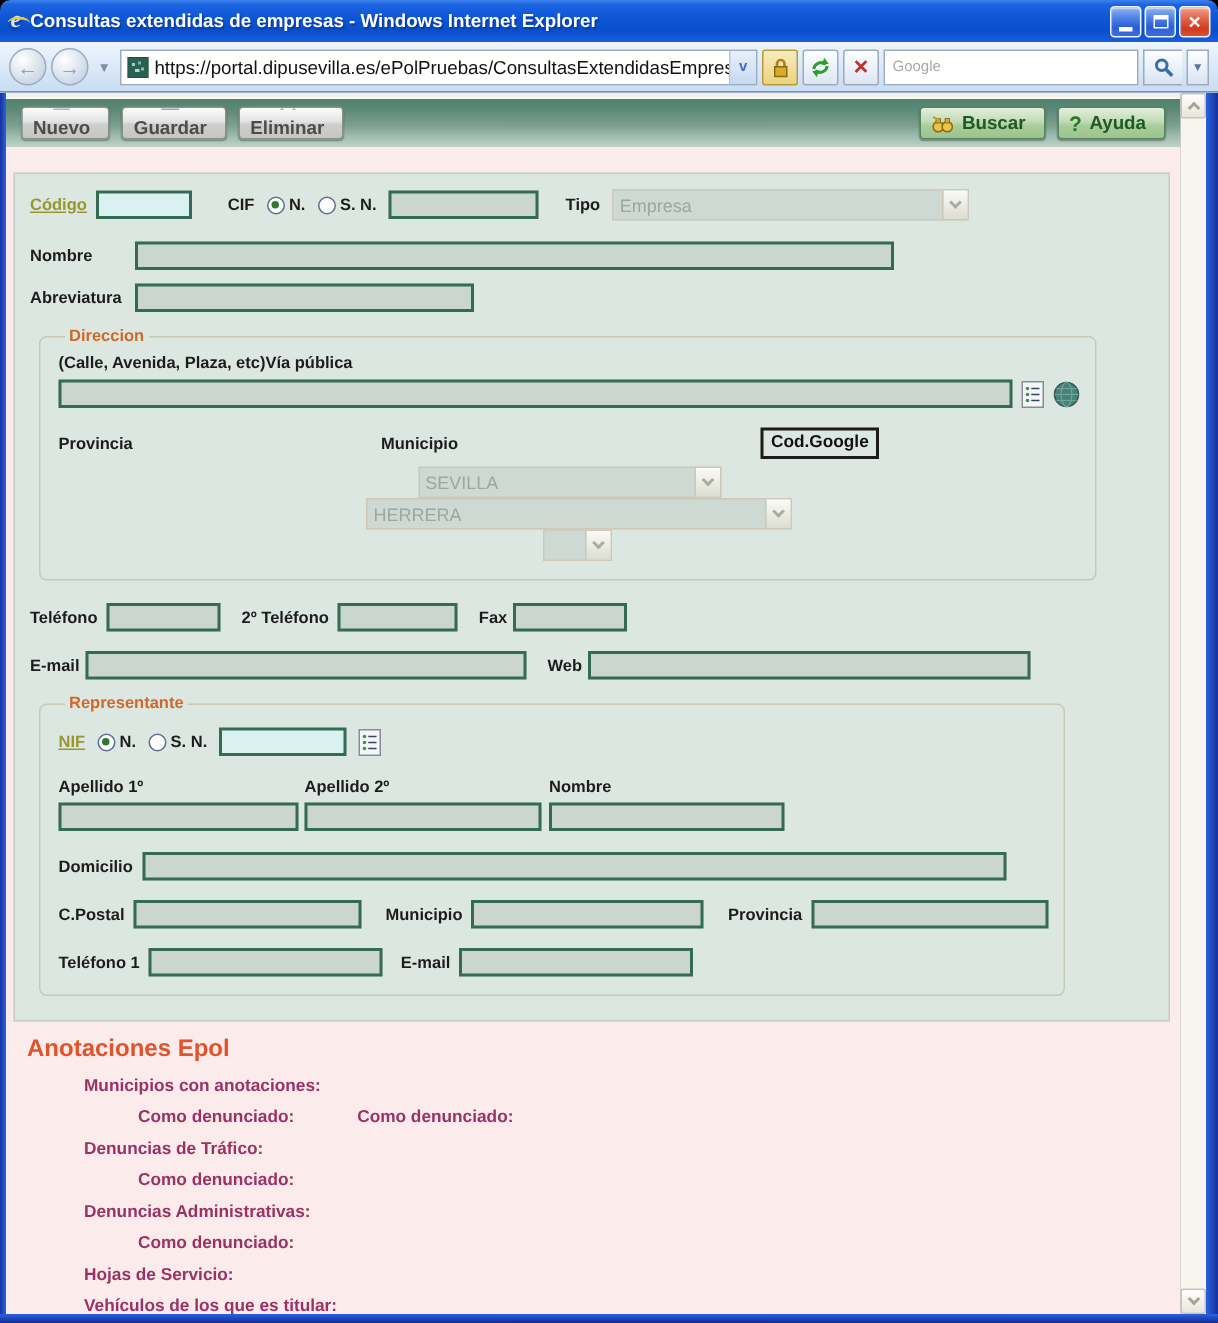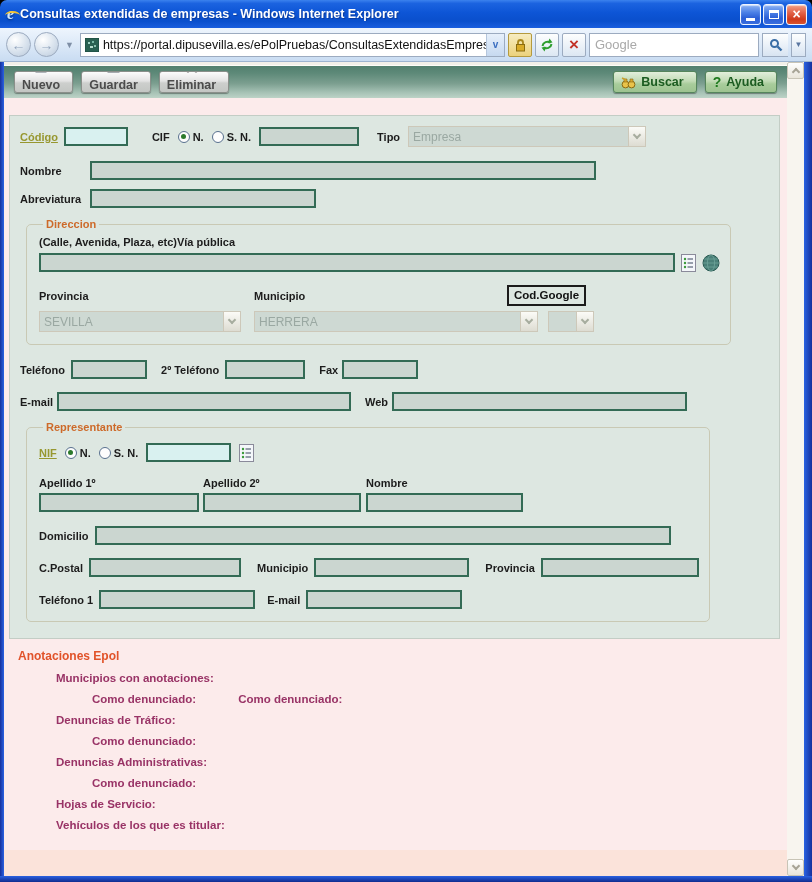--- a/index.html
+++ b/index.html
@@ -41,21 +41,21 @@
   .favicon { flex:0 0 auto; margin-right:4px; }
   .url { font-size:12.5px; color:#121212; white-space:nowrap; overflow:hidden; flex:1; }
   .addrdrop { width:18px; height:22px; background:linear-gradient(180deg,#e7f0fb,#c6d9f0);
     border-left:1px solid #b5c6dc; color:#3a6ec0; font-size:10px; font-weight:bold;
     display:flex; align-items:center; justify-content:center; cursor:pointer; }
   .sqbtn { width:24px; height:24px; border:1px solid #9cabc0; border-radius:2px;
     display:flex; align-items:center; justify-content:center; cursor:pointer;
     background:linear-gradient(180deg,#fdfefe,#dce7f3); }
   .sqbtn.lock { background:linear-gradient(180deg,#f7ecc0,#ecd27c); border-color:#b59a3e; }
   .stopx { color:#c23227; font-size:17px; font-weight:bold; line-height:1; }
-  .searchbox { width:170px; height:24px; border:1px solid #9cabc0; padding:0 5px; font-size:13px;
+  .searchbox { width:170px; height:24px; border:1px solid #9cabc0; padding:0 5px; font-size:10px;
     color:#333; background:#fff; }
   .searchbox::placeholder { color:#a9a9a9; }
   .searchbtn { width:26px; height:24px; border:1px solid #9cabc0; border-right:none;
     background:linear-gradient(180deg,#fdfefe,#d8e4f2); display:flex; align-items:center; justify-content:center; cursor:pointer; }
   .searchdrop { width:15px; height:24px; border:1px solid #9cabc0; color:#5a76a0; font-size:8px;
     background:linear-gradient(180deg,#fdfefe,#d8e4f2); display:flex; align-items:center; justify-content:center; cursor:pointer; }
 
   
   .main { flex:1; display:flex; min-height:0; }
   .edge.left { width:4px; background:linear-gradient(90deg,#16309c,#2a62e2); }
@@ -102,21 +102,21 @@
     transform:rotate(45deg); margin-top:-3px; }
   fieldset { border:1px solid #c9c9b4; border-radius:5px; padding:4px 10px 12px 12px; }
   legend { font-size:11px; font-weight:bold; color:#cd6a2a; padding:0 3px; margin-left:4px; }
   .iconbtn { width:15px; height:18px; border:1px solid #8a8a9a; background:#f4f7fa; display:inline-flex;
     align-items:center; justify-content:center; cursor:pointer; }
   .cpbox { border:2px solid #1b1b1b; padding:2px 5px 3px 5px; font-size:11.5px; font-weight:bold; color:#111;
     background:transparent; cursor:pointer; }
 
   
   .anot { padding:10px 0 0 14px; }
-  .anot-title { font-size:12px; font-weight:bold; color:#e1532a; }
+  .anot-title { font-size:16px; font-weight:bold; color:#e1532a; }
   .arow { margin-top:9px; display:flex; gap:42px; }
   .arow span { font-size:11.5px; font-weight:bold; color:#993366; white-space:nowrap; }
   .arow.lvl1 { padding-left:38px; }
   .arow.lvl2 { padding-left:74px; }
   .peach { margin-top:auto; height:26px; background:#fbe3da; }
 
   
   .scrollbar { width:17px; display:flex; flex-direction:column; background:#f8f5ef; }
   .sbtn { height:17px; border:1px solid #c8c4b6; border-radius:2px; background:linear-gradient(180deg,#fefefe,#e9e5da);
     display:flex; align-items:center; justify-content:center; cursor:pointer; }
@@ -299,21 +299,21 @@
                   <line x1="2.2" y1="5" x2="15.8" y2="5" stroke="#6fa49a" stroke-width=".8"></line>
                   <line x1="2.2" y1="13" x2="15.8" y2="13" stroke="#6fa49a" stroke-width=".8"></line>
                 </svg>
               </span>
             </div>
             <div class="frow" style="margin-top:13px;">
               <span class="lbl" style="width:215px;">Provincia</span>
               <span class="lbl" style="width:253px;">Municipio</span>
               <span class="cpbox">Cod.Google</span>
             </div>
-            <div class="frow" style="margin-top:5px;">
+            <div class="frow" style="margin-top:5px;flex-direction:column;">
               <div class="dselect w202">
                 <span class="dtext">SEVILLA</span>
                 <span class="darrow">
                     <span class="chv"></span>
                   </span>
               </div>
               <div class="dselect w292" style="margin-left:13px;">
                 <span class="dtext">HERRERA</span>
                 <span class="darrow">
                     <span class="chv"></span>

